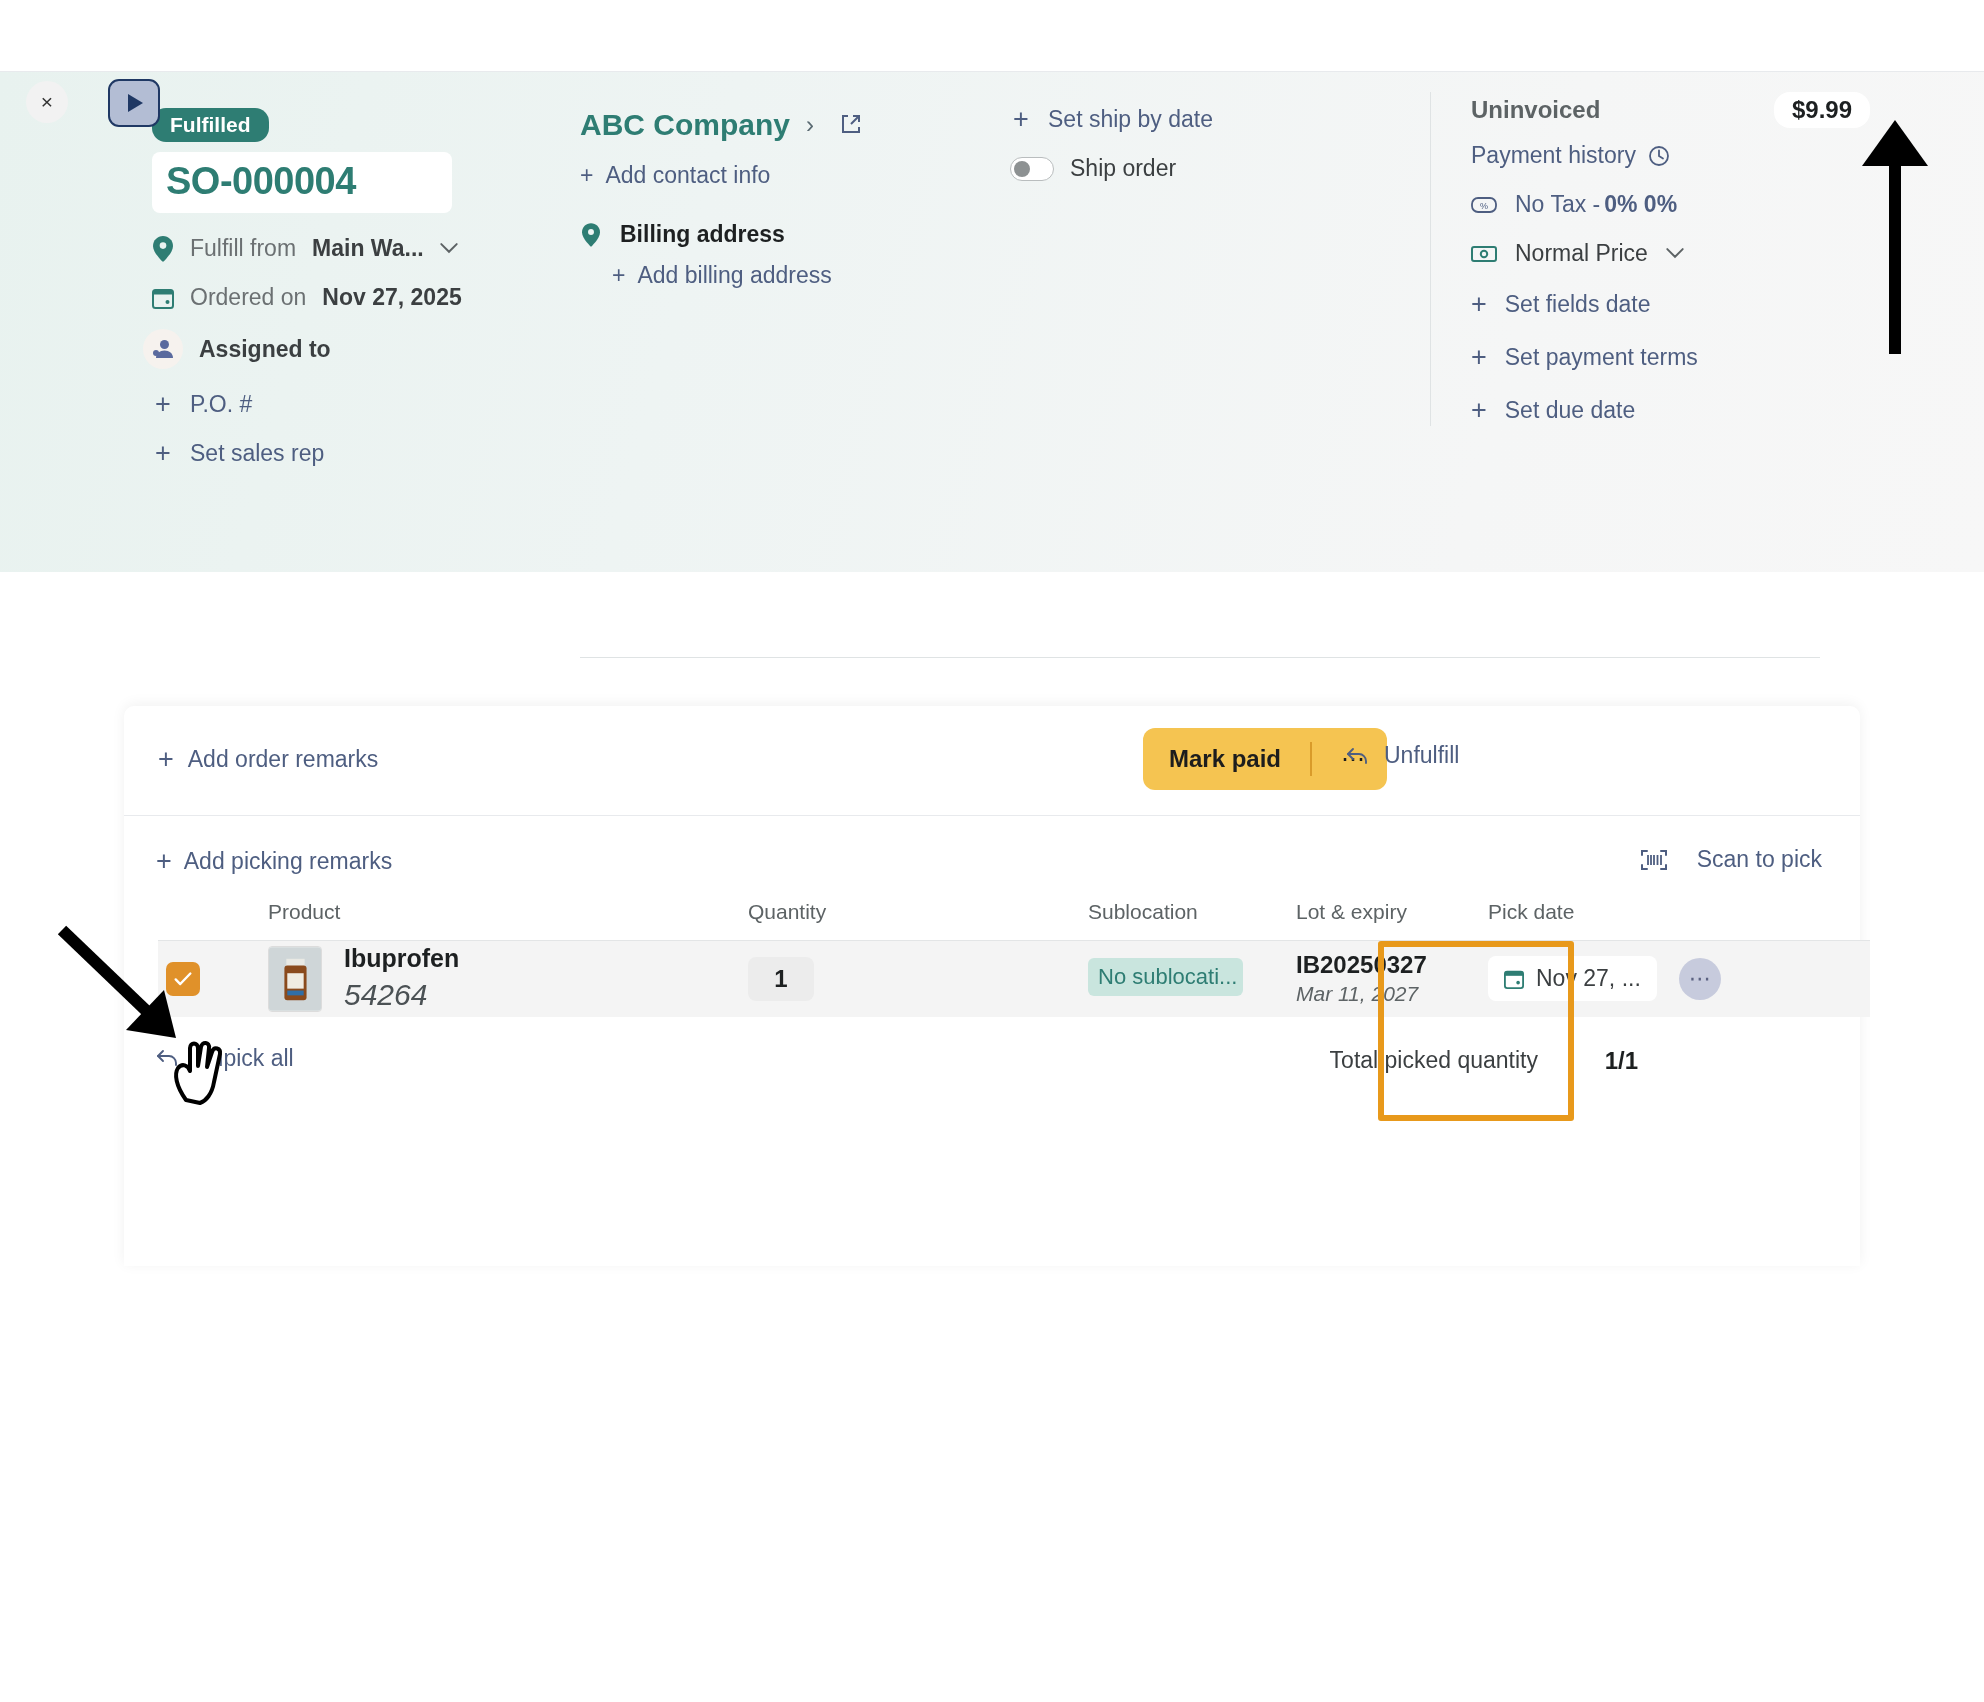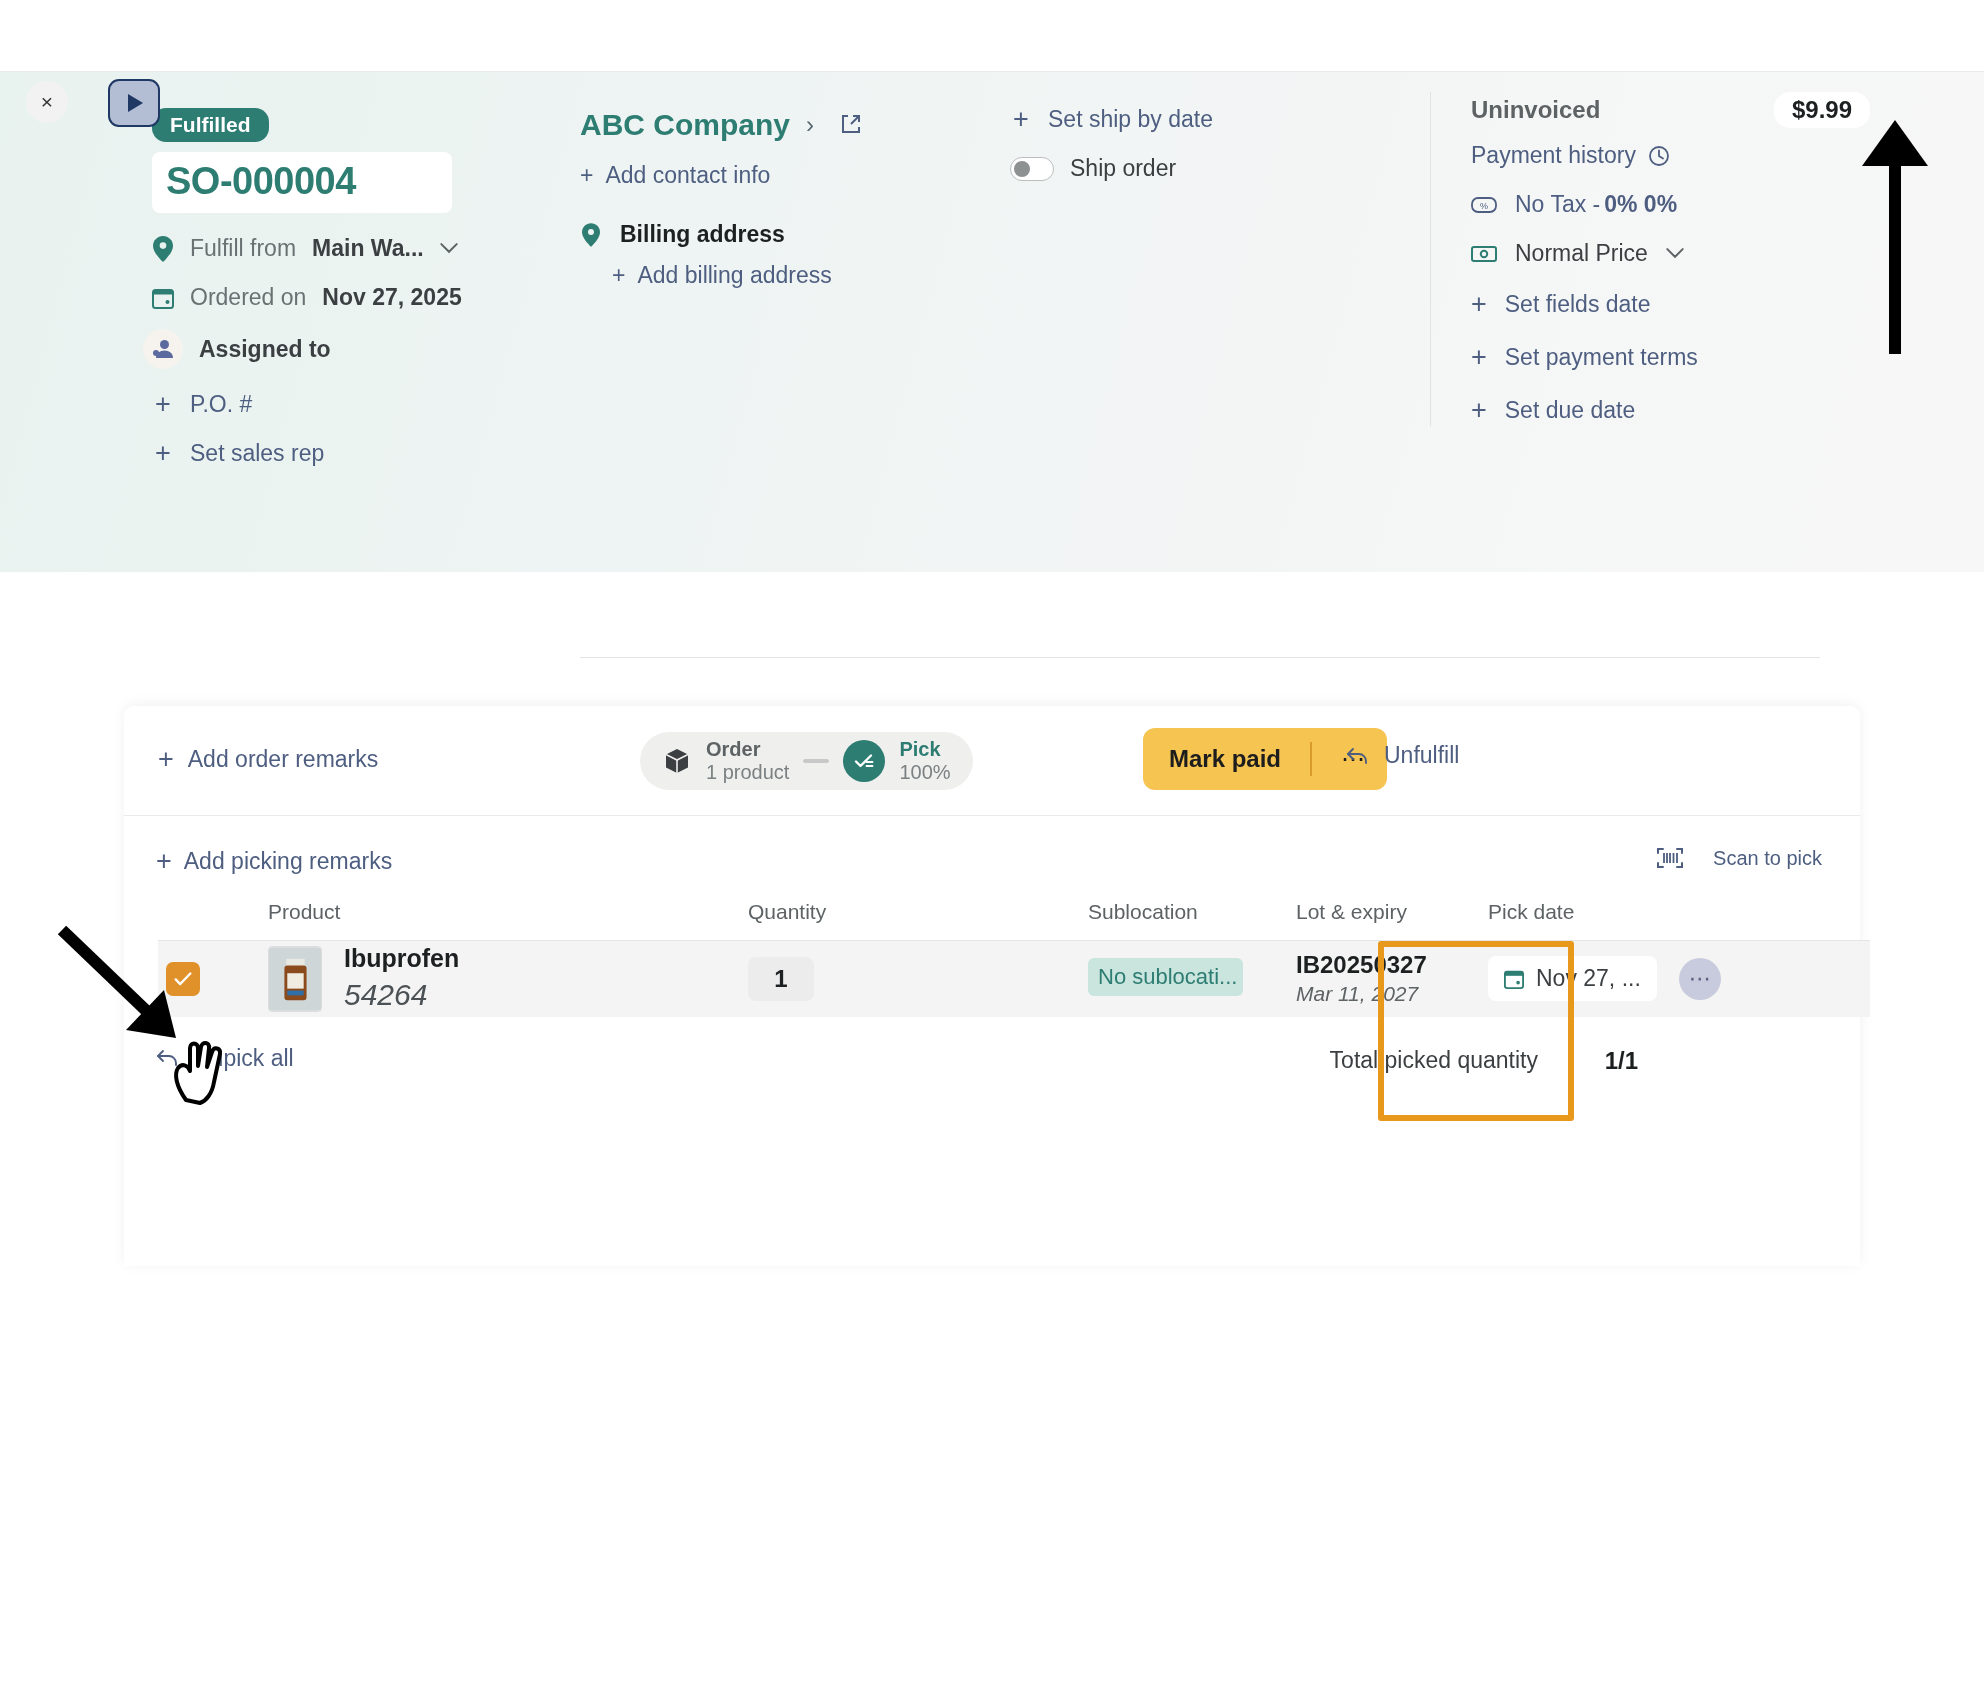--- a/index.html
+++ b/index.html
@@ -148,21 +148,21 @@
     position:absolute; left:1019px; top:22px; height:62px;
     background:#f5c451; border-radius:12px; display:flex; align-items:center; cursor:pointer;gap:7px;
   }
   .mark-paid .mp-label { font-size:24px; font-weight:bold; color:#1d1d1d; padding:0 22px 0 26px; }
   .mark-paid .mp-sep { width:2px; height:34px; background:#d99b2a; }
   .mark-paid .mp-dots { font-size:24px; color:#1d1d1d; padding:0 22px; }
   .unfulfill { position:absolute; left:1222px; top:36px; display:flex; align-items:center; gap:14px; font-size:23px; color:#4e5e81; cursor:pointer; }
 
   .pick-head { position:relative; height:84px; }
   .add-picking { position:absolute; left:10px; top:30px; display:flex; align-items:center; gap:12px; font-size:23px; color:#4e5e81; cursor:pointer; }
-  .scan-pick { position:absolute; right:16px; top:30px; display:flex; align-items:center; gap:29px; font-size:20px; color:#4e5e81; cursor:pointer; }
+  .scan-pick { position:absolute; right:16px; top:30px; display:flex; align-items:center; gap:29px; font-size:23px; color:#4e5e81; cursor:pointer; }
 
   table.pick { width:1712px; margin-left:12px; border-collapse:collapse; table-layout:fixed; }
   table.pick th {
     font-size:21px; color:#5d6365; font-weight:normal; text-align:left;
     padding:0 0 16px 0; border-bottom:1px solid #e3e5e6;
   }
   table.pick td { padding:0; }
   .row-tr td { background:#f4f4f4; height:76px; }
 
   .check-box {
@@ -436,46 +436,20 @@
   </div>
 
   <div class="card">
 
     <div class="card-top">
       <div class="add-remarks">
         <span class="plus" style="font-size:27px;color:#4e5e81;">+</span>
         <span>Add order remarks</span>
       </div>
 
-      <div class="progress-pill">
-        <div class="pp-block">
-          <svg width="30" height="30" viewBox="0 0 30 30">
-            <path d="M15 3l11 5.5v13L15 27 4 21.5v-13z" fill="#3b3f41"></path>
-            <path d="M4 8.5L15 14l11-5.5" fill="none" stroke="#efefee" stroke-width="1.6"></path>
-            <path d="M15 14v13" fill="none" stroke="#efefee" stroke-width="1.6"></path>
-          </svg>
-          <div class="pp-text">
-            <div class="t1">Order</div>
-            <div class="t2">1 product</div>
-          </div>
-        </div>
-        <div class="pp-dash"></div>
-        <div class="pp-block">
-          <div class="pp-circle">
-            <svg width="24" height="24" viewBox="0 0 24 24">
-              <path d="M4 12.5l4.5 4.5L19 6.5" fill="none" stroke="#fff" stroke-width="2.3" stroke-linecap="round" stroke-linejoin="round"></path>
-              <path d="M14.5 13h6M14.5 17h6" fill="none" stroke="#fff" stroke-width="1.8" stroke-linecap="round"></path>
-            </svg>
-          </div>
-          <div class="pp-text green">
-            <div class="t1">Pick</div>
-            <div class="t2">100%</div>
-          </div>
-        </div>
-      </div>
 
       <div class="mark-paid">
         <span class="mp-label">Mark paid</span>
         <span class="mp-sep"></span>
         <span class="mp-dots">⋯</span>
       </div>
 
       <div class="unfulfill">
         <svg width="24" height="20" viewBox="0 0 24 20">
           <path d="M7 3L2 8l5 5" fill="none" stroke="#4e5e81" stroke-width="1.9" stroke-linecap="round" stroke-linejoin="round"></path>

